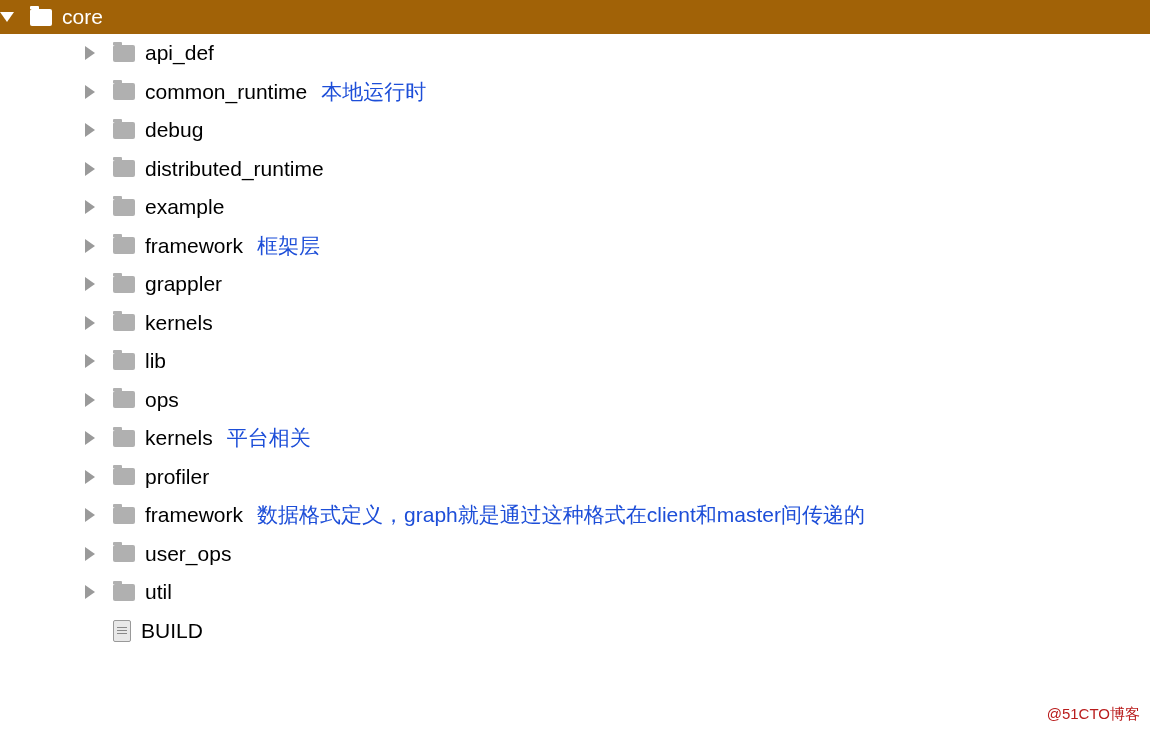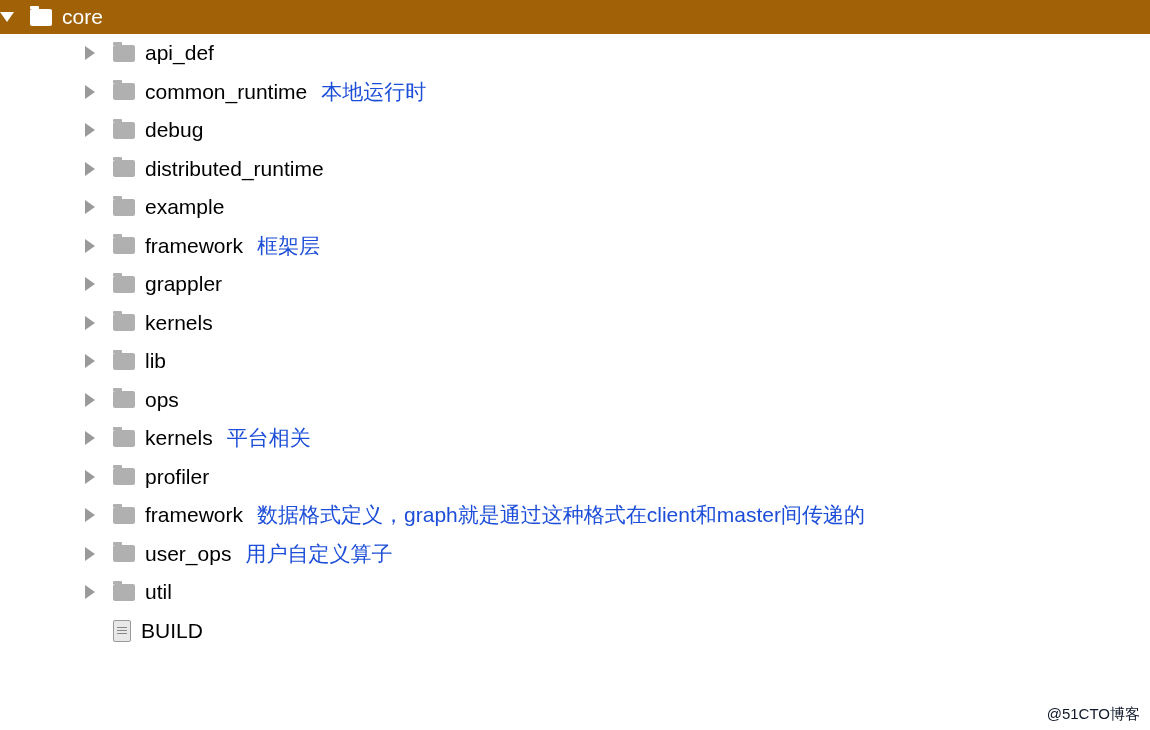--- a/index.html
+++ b/index.html
@@ -122,21 +122,21 @@
     .annotation {
       color: #1d4ed8;
       font-size: 21px;
       margin-left: 14px;
       font-weight: 400;
     }
     .watermark {
       position: absolute;
       bottom: 6px;
       right: 10px;
-      color: #0f172a;
+      color: #b91c1c;
       font-size: 15px;
     }
   </style>
 </head>
 <body>
 
 <div class="root-row">
   <span class="arrow-down"></span>
   <span class="folder-icon-white"></span>
   <span class="root-label">core</span>
@@ -209,21 +209,20 @@
     <div class="tree-item">
       <span class="arrow-right"></span>
       <span class="folder-icon-gray"></span>
       <span class="item-label">framework</span>
       <span class="annotation">数据格式定义，graph就是通过这种格式在client和master间传递的</span>
     </div>
     <div class="tree-item">
       <span class="arrow-right"></span>
       <span class="folder-icon-gray"></span>
       <span class="item-label">user_ops</span>
-      <span class="annotation">用户自定义算子</span>
     </div>
     <div class="tree-item">
       <span class="arrow-right"></span>
       <span class="folder-icon-gray"></span>
       <span class="item-label">util</span>
     </div>
     <div class="tree-item">
       <span class="no-arrow"></span>
       <span class="file-icon">
         <span class="file-line"></span>

